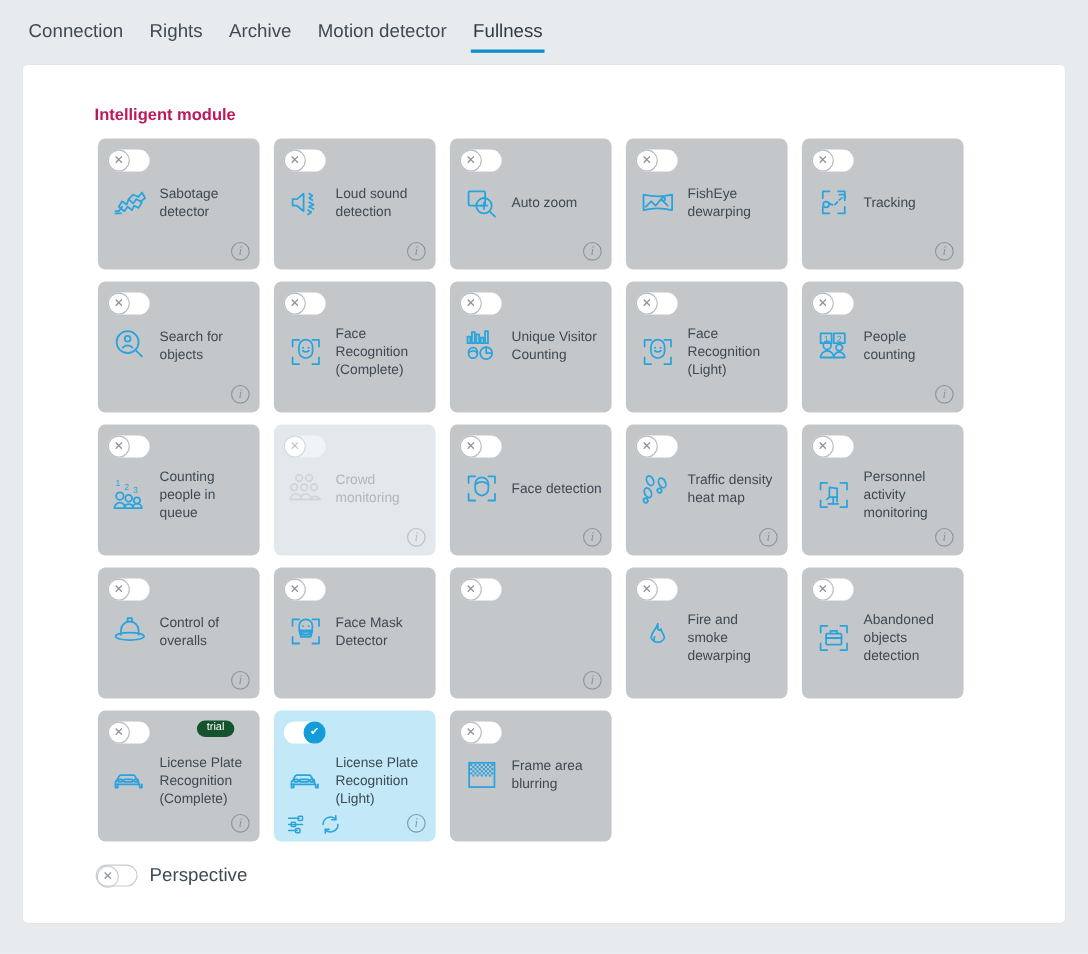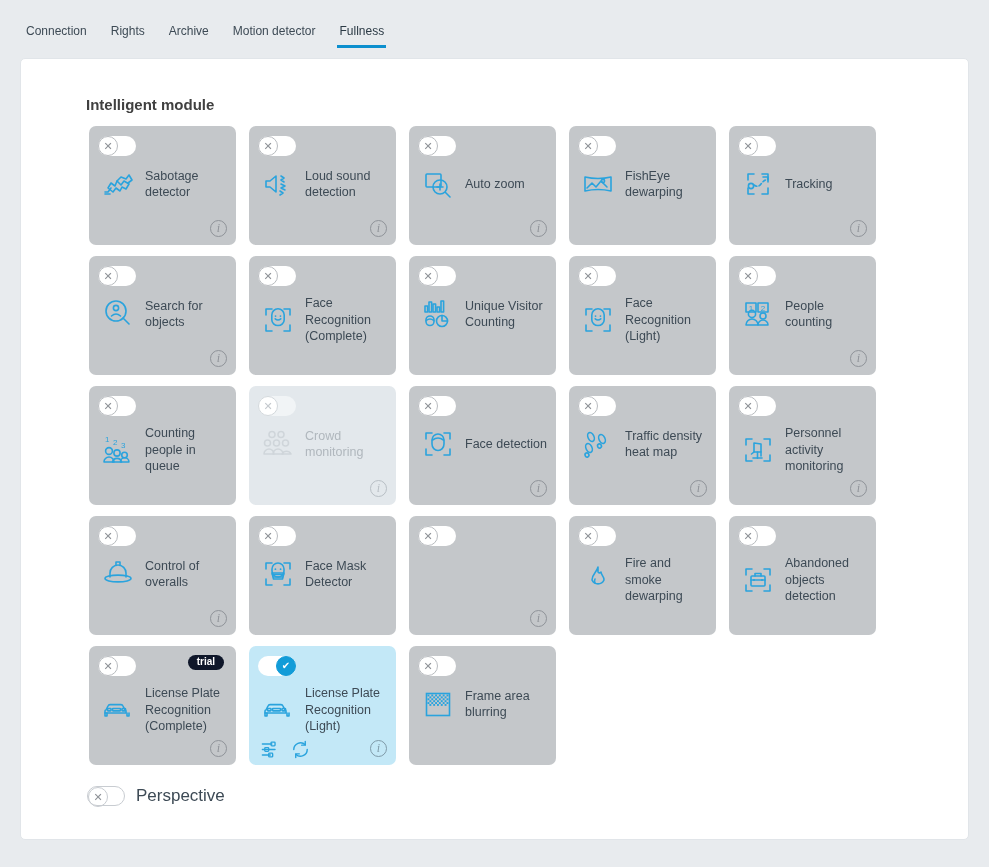--- a/index.html
+++ b/index.html
@@ -14,21 +14,21 @@
   .tabbar {
     display: flex;
     align-items: flex-end;
     gap: 0;
     padding: 0 14px;
     height: 48px;
     background: #e8ebee;
   }
   .tab {
     position: relative;
-    font-size: 12px;
+    font-size: 17px;
     color: #3d4a55;
     padding: 0 12px 11px 12px;
     line-height: 1;
     cursor: pointer;
     white-space: nowrap;
     margin-top: 44px;
   }
   .tab.active { color: #2b3a45; }
   .tab.active::after {
     content: "";
@@ -45,21 +45,21 @@
     width: 949px; height: 782px;
     background: #ffffff;
     border: 1px solid #e1e5e9;
     border-radius: 5px;
   }
   .panel-title {
     position: absolute;
     left: 65px; top: 37px;
     font-size: 15px;
     font-weight: bold;
-    color: #404040;
+    color: #be185d;
   }
 
   
   .grid {
     position: absolute;
     left: 68px; top: 67px;
     width: 812px;
     display: grid;
     grid-template-columns: repeat(5, 147px);
     gap: 11px 13px;
@@ -151,25 +151,25 @@
     line-height: 15px;
     text-align: center;
     cursor: pointer;
   }
   .card.disabled .info { border-color: #b8bfc5; color: #b8bfc5; }
   .card.active .info { border-color: #7f9aa8; color: #7f9aa8; }
 
   
   .trial {
     position: absolute;
-    right: 12px; top: 9px;
-    background: #0f172a;
+    right: 23px; top: 9px;
+    background: #14532d;
     color: #ffffff;
     font-size: 10px;
-    font-weight: bold;
+    font-weight: normal;
     border-radius: 9px;
     padding: 2px 9px 3px 9px;
     line-height: 1;
   }
 
   
   .card-actions {
     position: absolute;
     left: 11px; bottom: 6px;
     display: flex;

